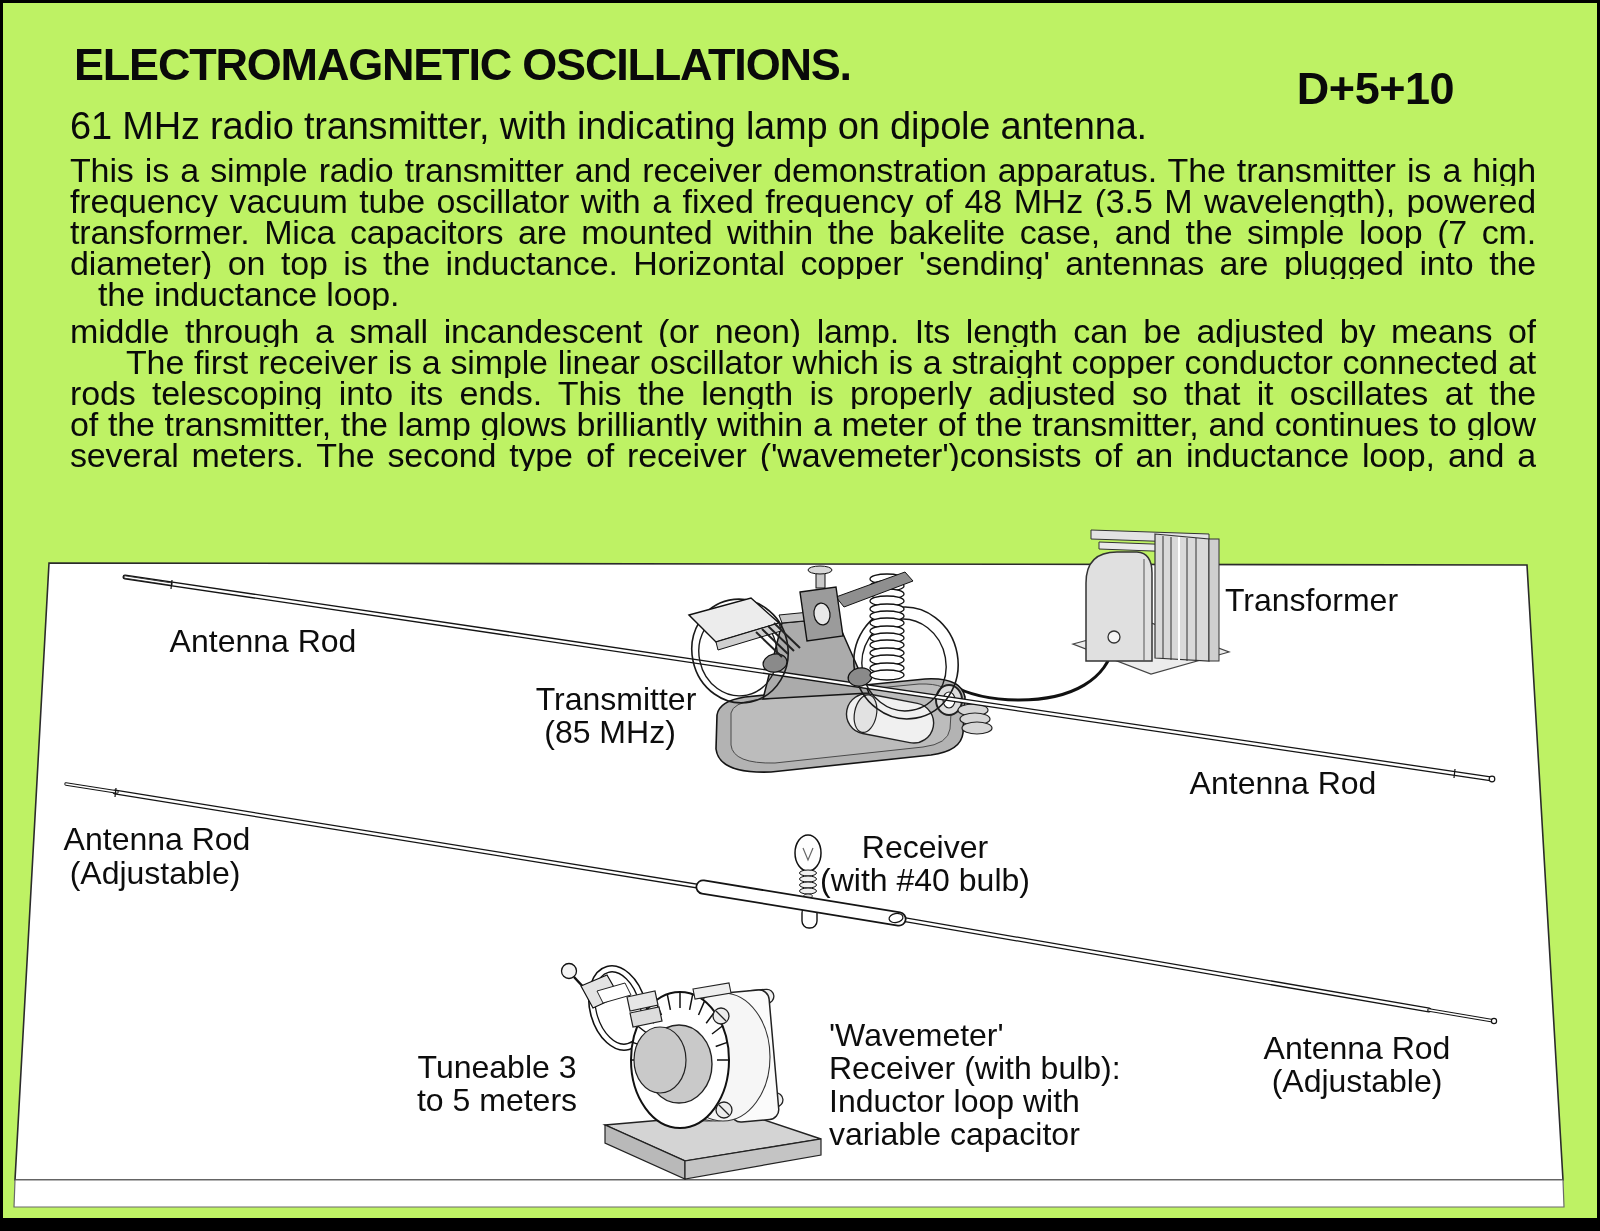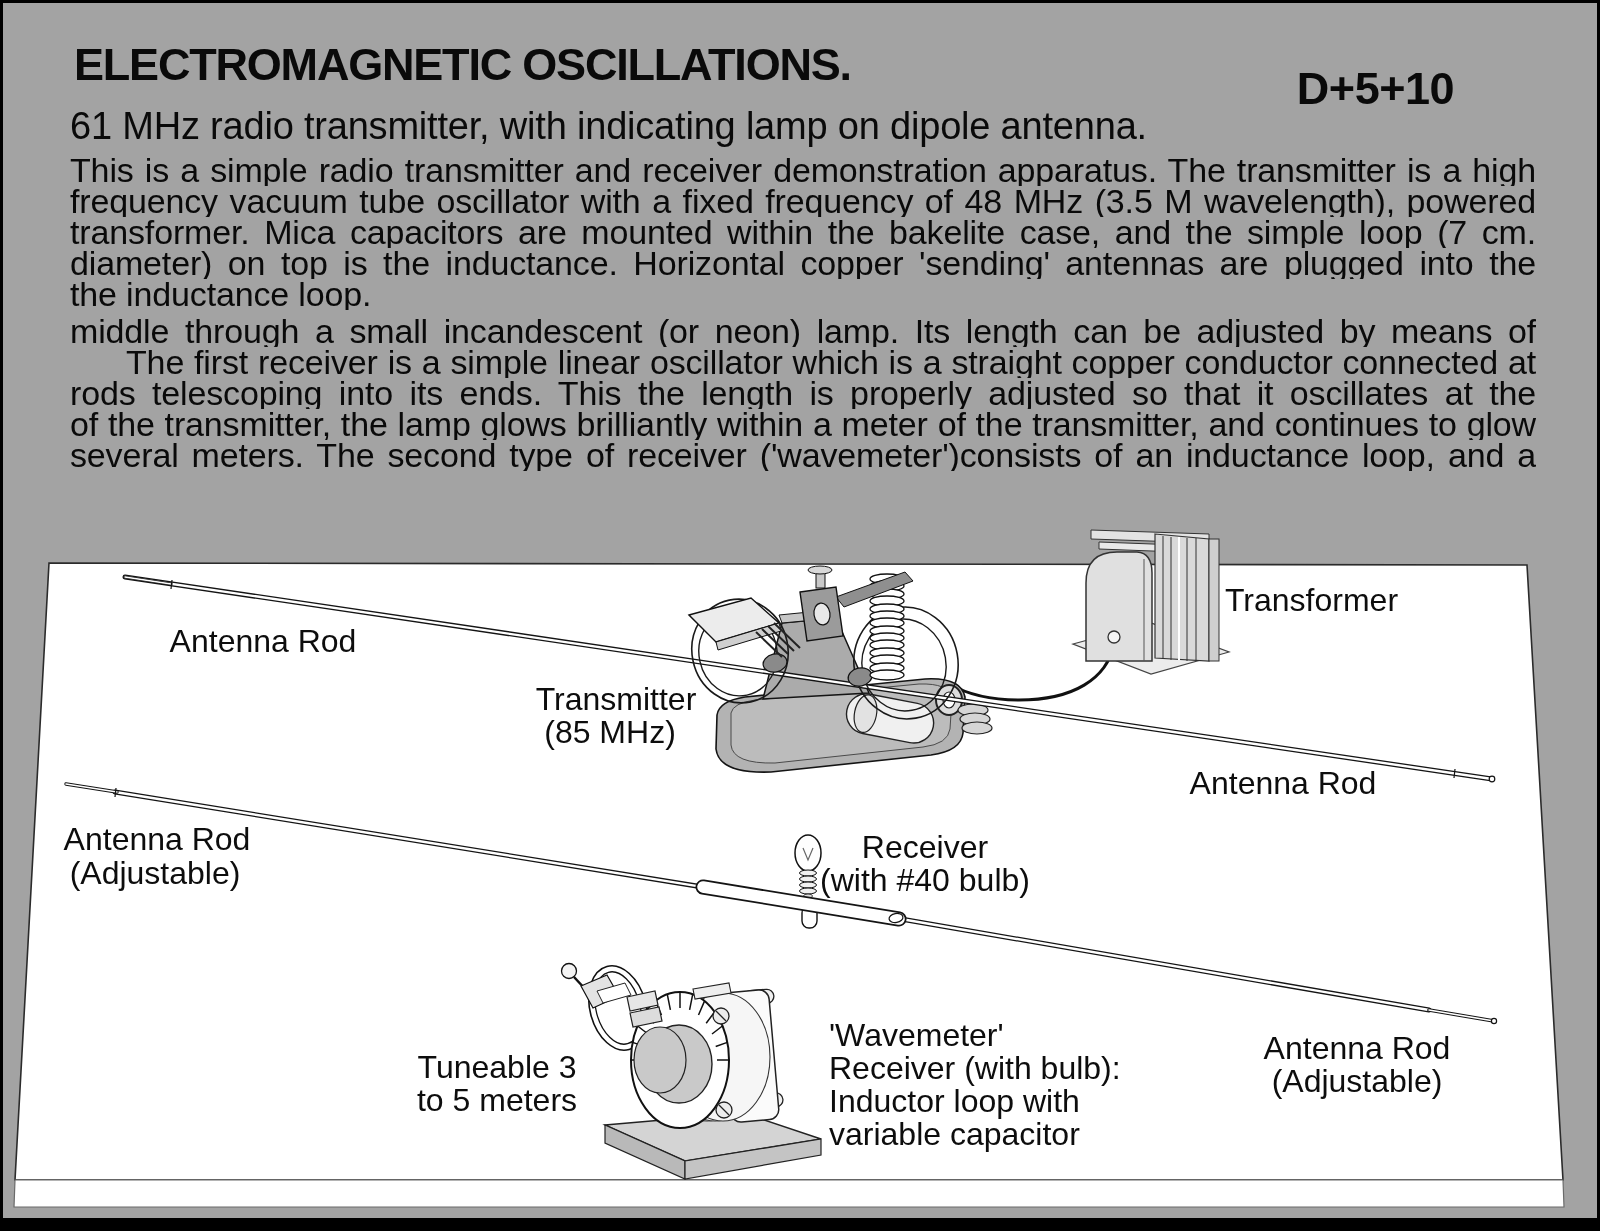--- a/index.html
+++ b/index.html
@@ -1,17 +1,17 @@
 <!DOCTYPE html>
 <html><head>
 <meta charset="utf-8">
 <style>
   html,body{margin:0;padding:0;background:#888;}
   .page{
-    position:relative; width:1600px; height:1231px; background:#a3a3a3;
+    position:relative; width:1600px; height:1231px; background:#bef264;
     box-sizing:border-box; border:3px solid #000; overflow:hidden;
     font-family:"Liberation Sans", sans-serif; color:#0a0a0a;
   }
   .bottom-bar{position:absolute; left:0; right:0; bottom:0; height:10px; background:#000;}
   .title{
     position:absolute; left:71px; top:36px; font-size:45px; font-weight:bold;
     letter-spacing:-1.2px; white-space:nowrap;
   }
   .code{
     position:absolute; right:143px; top:36px; font-size:45px; font-weight:bold;
@@ -20,21 +20,21 @@
   .subtitle{
     position:absolute; left:67px; top:102px; font-size:38px; letter-spacing:-0.2px;
     white-space:nowrap;
   }
   .textblock{
     position:absolute; left:67px; top:152px; width:1466px;
     font-size:34px; line-height:31px; letter-spacing:-0.15px;
   }
   .para2{margin-top:6px;}
   .ln{text-align:justify; text-align-last:justify; height:31px; overflow:hidden;}
-  .ln-last{text-align:left; text-align-last:left;}
+  .ln-last{text-align:left; text-align-last:left;margin-left:28px;}
   .ln-indent{padding-left:56px; box-sizing:border-box;}
   svg{position:absolute; left:0; top:0;}
   svg text{font-family:"Liberation Sans", sans-serif; font-size:32px; fill:#0d0d0d;}
 </style>
 </head>
 <body>
 
 <div class="page">
 
   <div class="title">ELECTROMAGNETIC OSCILLATIONS.</div>

